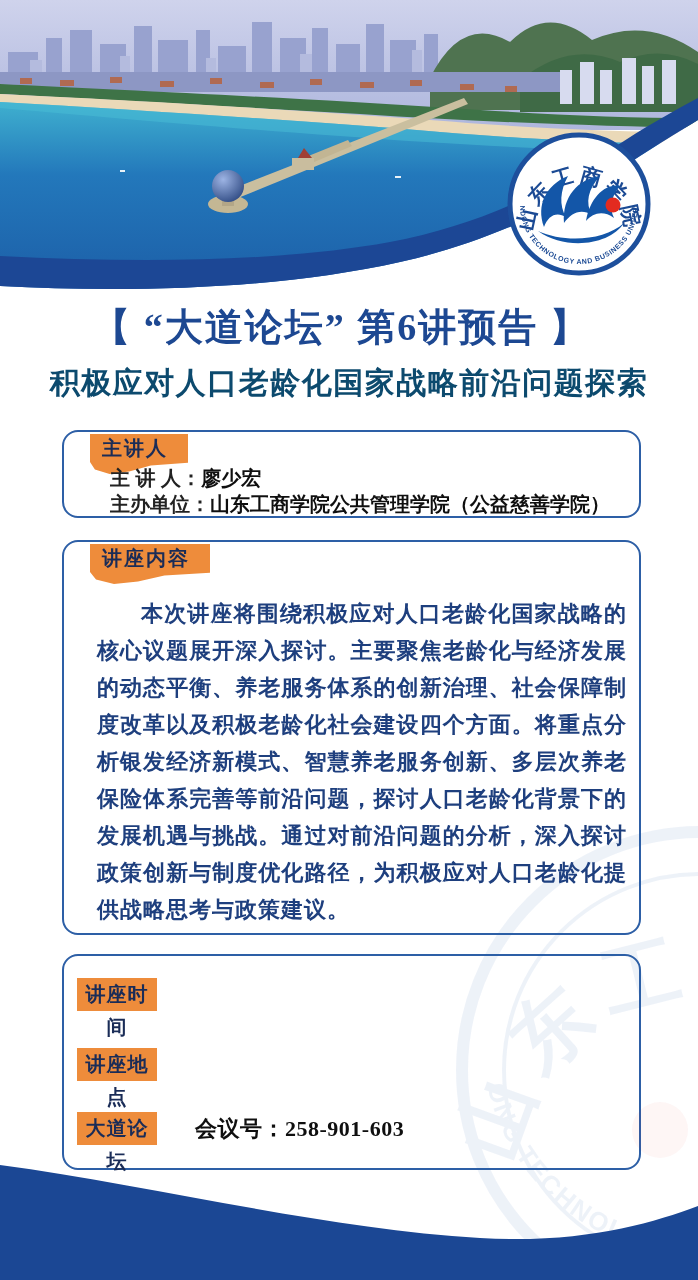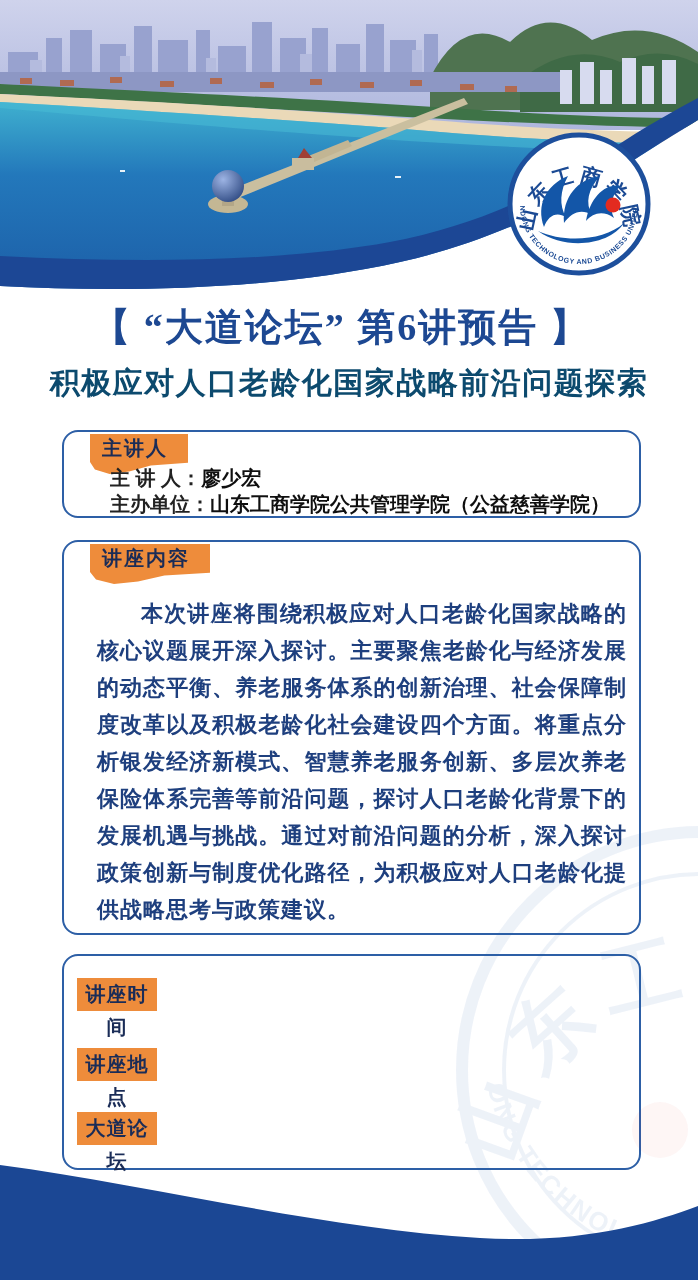--- a/index.html
+++ b/index.html
@@ -215,20 +215,21 @@
 
   <section class="card card-info">
     <div class="info-row info-row-1">
       <div class="tag-rect">讲座时间</div>
     </div>
     <div class="info-row info-row-2">
       <div class="tag-rect">讲座地点</div>
     </div>
     <div class="info-row info-row-3">
       <div class="tag-rect">大道论坛</div>
+      <div class="info-value">会议号：258-901-603</div>
     </div>
   </section>
 
   <svg class="watermark" viewBox="0 0 600 600">
     <circle cx="300" cy="300" r="238" fill="none" stroke="#2b62b0" stroke-width="12"></circle>
     <circle cx="300" cy="300" r="196" fill="none" stroke="#2b62b0" stroke-width="4"></circle>
     <defs>
         <path id="wmArcTop" d="M120,360 A188,188 0 0 1 480,360"></path>
           <path id="wmArcBot" d="M86,310 A218,218 0 0 0 514,310"></path>
       </defs>

